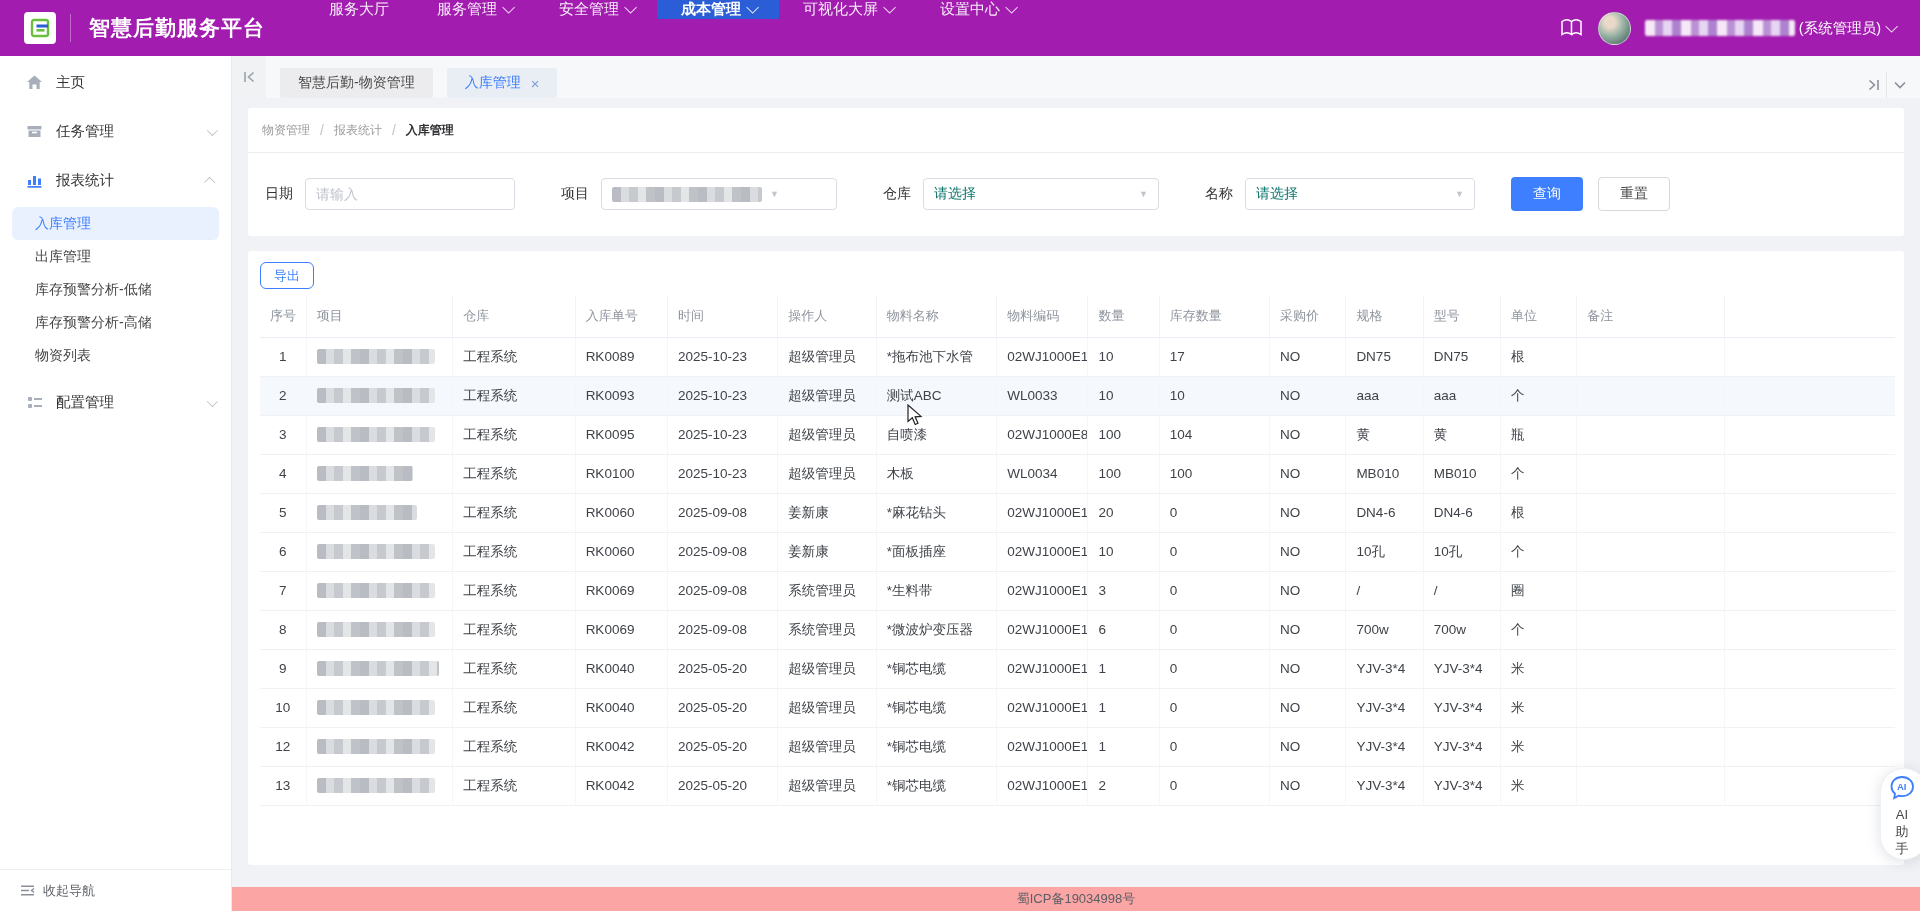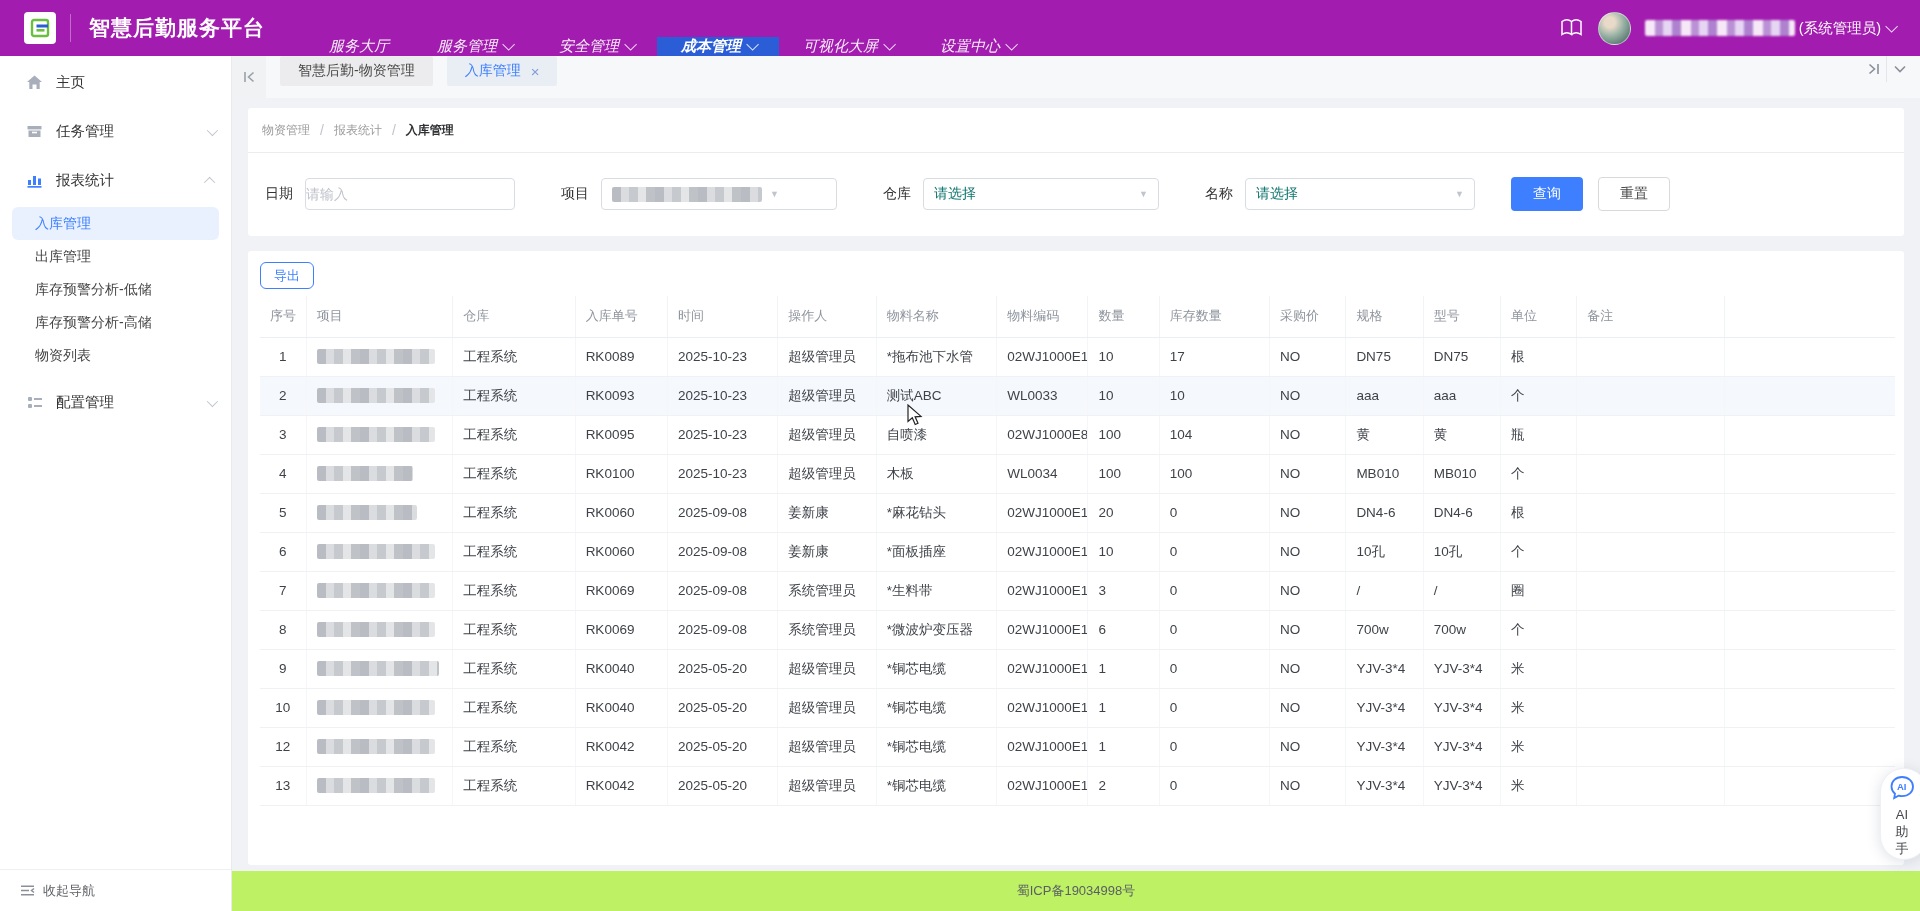--- a/index.html
+++ b/index.html
@@ -5,21 +5,21 @@
   * { margin:0; padding:0; box-sizing:border-box; }
   html,body { width:1920px; height:911px; overflow:hidden; }
   body { font-family:"Liberation Sans", sans-serif; font-size:14px; color:#444; background:#f0f2f5; position:relative; }
 
   
   .navbar { height:56px; background:#a21caf; display:flex; align-items:stretch; color:#fff; }
   .nav-logo { display:flex; align-items:center; padding:0 14px 0 24px; }
   .logo-box { width:32px; height:32px; background:#fff; border-radius:4px; display:flex; align-items:center; justify-content:center; }
   .nav-divider { width:1px; background:rgba(255,255,255,.35); margin:14px 0; }
   .nav-title { display:flex; align-items:center; font-size:21px; font-weight:bold; letter-spacing:1px; padding:0 40px 0 18px; }
-  .nav-menu { display:flex; align-items:flex-end;font-style:italic; }
+  .nav-menu { display:flex; align-items:flex-start; }
   .nav-item { display:flex; align-items:center; gap:5px; padding:0 24px; font-size:15px; color:rgba(255,255,255,.92); cursor:pointer; }
   .nav-item.active { background:#2b5ed6; font-weight:bold; color:#fff; }
   .nav-caret { width:9px; height:9px; border-right:1.5px solid rgba(255,255,255,.8); border-bottom:1.5px solid rgba(255,255,255,.8); transform:rotate(45deg) translateY(-3px); display:inline-block; }
   .nav-right { margin-left:auto; display:flex; align-items:center; gap:14px; padding-right:26px; }
   .avatar { width:33px; height:33px; border-radius:50%; background:radial-gradient(circle at 35% 30%, #e8d9c8 18%, #9db5a8 45%, #51706a 85%); border:1px solid rgba(255,255,255,.5); }
   .user-name { display:flex; align-items:center; gap:4px; font-size:14.5px; }
 
   .mosaic { display:inline-block; vertical-align:middle; height:15px; border-radius:2px; filter:blur(.7px);
     background-image:repeating-linear-gradient(90deg,#b9bcc2 0 9px,#dadcdf 9px 17px,#c6c9cd 17px 26px,#e4e5e7 26px 34px,#bfc2c7 34px 43px); }
   .mosaic-light { display:inline-block; vertical-align:middle; height:16px; width:150px; border-radius:2px; filter:blur(.8px);
@@ -35,61 +35,61 @@
   .chev.down { transform:rotate(45deg) translateY(-2px); }
   .chev.up { transform:rotate(-135deg) translateY(-2px); }
   .side-sub { padding:2px 0 6px; }
   .sub-item { height:33px; display:flex; align-items:center; margin:0 12px 0 12px; padding-left:23px; border-radius:6px; font-size:14px; color:#444; cursor:pointer; }
   .sub-item.active { background:#e9f1ff; color:#3d7fff; }
   .side-footer { height:42px; border-top:1px solid #efefef; display:flex; align-items:center; gap:8px; padding-left:20px; color:#606266; font-size:13px; cursor:pointer; }
 
   .content { flex:1; display:flex; flex-direction:column; background:#f0f2f5; min-width:0; }
 
   
-  .tabbar { height:42px; background:#f7f8fa; display:flex; align-items:flex-start; padding:0 8px 0 0; }
+  .tabbar { height:42px; background:#f7f8fa; display:flex; align-items:flex-end; padding:0 8px 0 0; }
   .tab-collapse { width:34px; height:42px; display:flex; align-items:center; justify-content:center; color:#9aa0a8; cursor:pointer; background:#f1f2f4; }
   .tab { height:30px; margin-left:14px; padding:0 18px; display:flex; align-items:center; gap:10px; background:#ececee; color:#4a4a4a; font-size:14px; border-radius:2px; cursor:pointer; }
   .tab.active { background:#e9edf4; color:#3d7fff; }
   .tab .close { color:#7f9ed6; font-size:15px; cursor:pointer; }
   .tab-actions { margin-left:auto; display:flex; align-items:center; color:#8a8f99; }
   .tab-actions .ta { width:26px; height:26px; display:flex; align-items:center; justify-content:center; cursor:pointer; }
   .tab-actions .ta + .ta { border-left:1px solid #e3e5e9; }
 
   
   .page { flex:1; padding:10px 16px 0; min-height:0; }
   .card { background:#fff; border-radius:3px; }
   .filter-card { height:128px; margin-bottom:15px; }
   .breadcrumb-row { height:45px; display:flex; align-items:center; padding:0 14px; border-bottom:1px solid #ececec; }
   .crumb { font-size:12px; color:#9b9b9b;font-family:Liberation Serif, serif; }
   .crumb.current { color:#303133; font-weight:bold; }
   .crumb-sep { margin:0 10px; color:#c0c4cc; }
   .filter-row { height:82px; display:flex; align-items:center; padding:0 17px; }
   .fgroup { display:flex; align-items:center; margin-right:46px; }
   .flabel { font-size:14px; color:#333; margin-right:12px; white-space:nowrap; }
-  .finput { height:32px; border:1px solid #d9dce3; border-radius:4px; padding:0 0; font-size:14px; color:#444; font-family:"Liberation Sans",sans-serif; }
+  .finput { height:32px; border:1px solid #d9dce3; border-radius:4px; padding:0 10px; font-size:14px; color:#444; font-family:"Liberation Sans",sans-serif; }
   .finput::placeholder { color:#bfc3cb; }
   .fselect { height:32px; border:1px solid #d9dce3; border-radius:4px; padding:0 10px; display:flex; align-items:center; cursor:pointer; background:#fff; }
   .fselect .ph { color:#0f766e; font-size:14px; flex:1; }
   .fselect .caret { color:#c0c4cc; font-size:9px; margin-left:8px; }
   .btn { height:30px; padding:16px 21px; border-radius:4px; font-size:14px; cursor:pointer; border:1px solid transparent; display:inline-flex; align-items:center; }
   .btn-primary { background:#3d7fff; color:#fff; }
   .btn-plain { background:#fff; border-color:#d9d9d9; color:#4a4a4a; margin-left:15px; }
 
   .table-card { height:614px; padding:11px 12px; overflow:hidden; }
   .btn-export { height:27px; padding:0 13px; border:1px solid #3d7fff; color:#3d7fff; background:#fff; border-radius:6px; font-size:13px; cursor:pointer; margin-bottom:7px; }
   table.grid { border-collapse:collapse; table-layout:fixed; width:1635px; }
   .grid th { height:41px; font-weight:normal; font-size:13px; color:#8f959e; text-align:left; padding:0 10px;
     border-bottom:1px solid #ebeef5; border-right:1px solid #f2f3f5; background:#fff; white-space:nowrap; overflow:hidden; }
   .grid td { height:39px; font-size:13.5px; color:#3f4349; padding:0 10px; border-bottom:1px solid #f0f1f3; border-right:1px solid #f5f6f7;
     white-space:nowrap; overflow:hidden; background:#fff; }
   .grid th:last-child, .grid td:last-child { border-right:none; }
   .grid .c-center { text-align:center; }
   .grid tr.hovered td { background:#f5f9fd; }
 
-  .page-footer { height:40px; margin-top:10px; background:#bef264; display:flex; align-items:center; justify-content:center; font-size:13px; color:#5a5e66; }
+  .page-footer { height:24px; margin-top:10px; background:#fca5a5; display:flex; align-items:center; justify-content:center; font-size:13px; color:#5a5e66; }
 
   
   .ai-fab { position:absolute; right:-8px; top:768px; width:48px; height:92px; background:#fff; border:1px solid #eef0f4;
     border-radius:24px; box-shadow:0 2px 14px rgba(80,90,120,.18); display:flex; flex-direction:column; align-items:flex-start;
     padding:6px 0 0 7px; cursor:pointer; z-index:30; }
   .ai-lines { font-size:13px; color:#45484d; line-height:17px; margin-top:3px; margin-left:3px; text-align:center; width:22px; }
 
   .cursor { position:absolute; left:906px; top:404px; z-index:50; pointer-events:none; }
 </style>
 </head>

